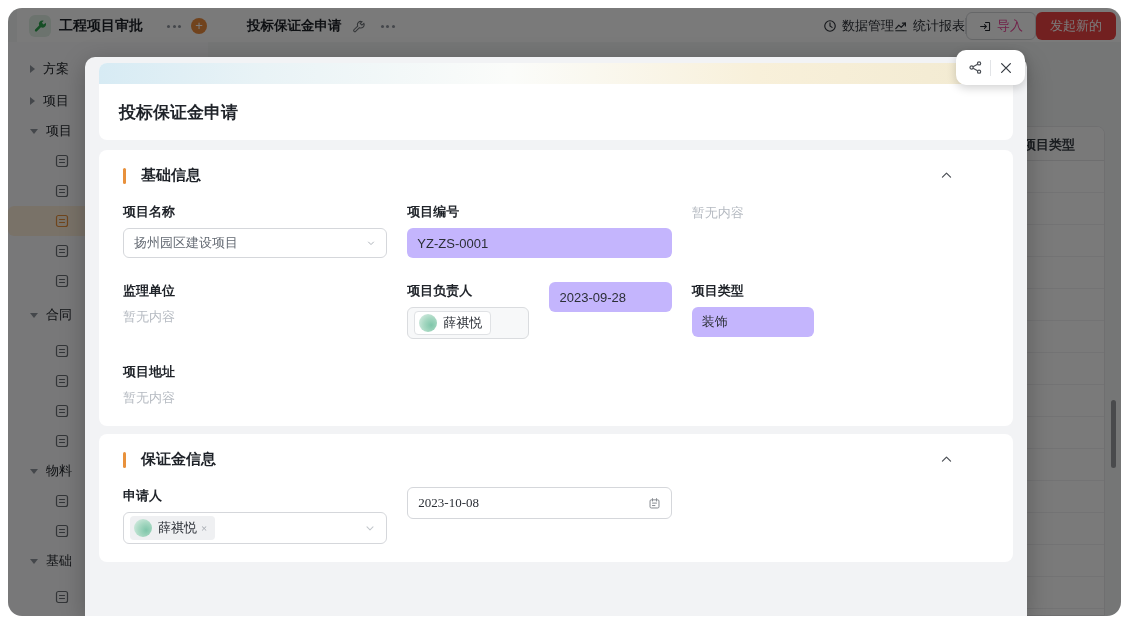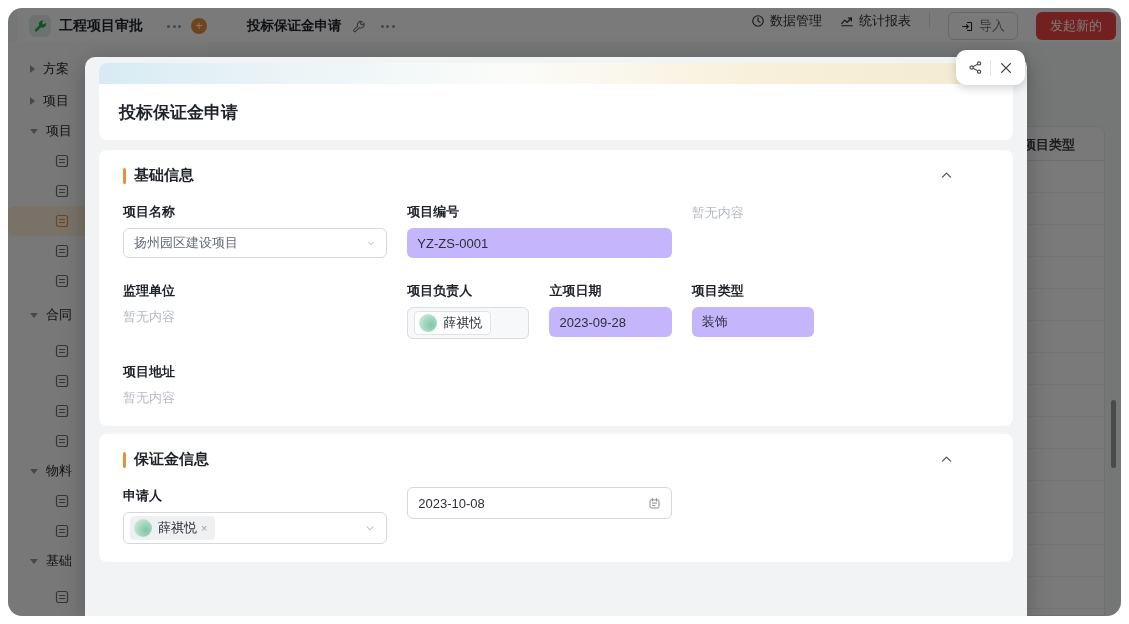--- a/index.html
+++ b/index.html
@@ -8,24 +8,24 @@
 
   
   .topbar { position:absolute; left:9px; top:0; width:100%; height:34px; background:#fff; display:flex; align-items:center; justify-content:space-between; padding:2px 14px 0 12px; z-index:1; }
   .tb-left { display:flex; align-items:center; gap:8px; }
   .appicon { width:22px; height:22px; border-radius:6px; background:#e1f1e6; display:flex; align-items:center; justify-content:center; }
   .app-title { font-size:14px; font-weight:700; color:#1f2329; margin-right:14px; }
   .more-dots { display:inline-flex; gap:2.5px; align-items:center; padding:2px; cursor:pointer; }
   .more-dots i { width:3px; height:3px; border-radius:50%; background:#8f959e; }
   .add-circle { width:16px; height:16px; border-radius:50%; background:#ed8c3e; color:#fff; font-size:13px; line-height:15px; text-align:center; cursor:pointer; }
   .tab-title { font-size:13.5px; font-weight:700; color:#1f2329; margin-left:32px; }
-  .tb-right { display:flex; align-items:flex-start; gap:18px; }
+  .tb-right { display:flex; align-items:center; }
   .tb-link { display:flex; align-items:center; gap:5px; font-size:13px; color:#2b2f36; cursor:pointer; }
   .tb-divider { width:1px; height:16px; background:#dcdee1; }
-  .btn-outline { display:flex; align-items:center; gap:5px; font-size:13px; color:#737373; background:#fff; border:1px solid #d5d7da; border-radius:6px; height:28px; padding:0 12px; cursor:pointer; }
+  .btn-outline { display:flex; align-items:center; gap:5px; font-size:13px; color:#ec4899; background:#fff; border:1px solid #d5d7da; border-radius:6px; height:28px; padding:0 12px; cursor:pointer; }
   .btn-primary { font-size:13px; color:#fff; background:#ef4444; border:none; border-radius:6px; height:28px; padding:0 14px; cursor:pointer; }
 
   
   .sidebar { position:absolute; left:0; top:34px; bottom:0; width:200px; background:#fbfbfc; padding-top:12px; }
   .tree-group { display:flex; align-items:center; gap:8px; height:30px; padding-left:22px; font-size:13px; color:#1f2329; cursor:pointer; }
   .tri-right { width:0; height:0; border-top:4px solid transparent; border-bottom:4px solid transparent; border-left:5px solid #8f959e; }
   .tri-down { width:0; height:0; border-left:4px solid transparent; border-right:4px solid transparent; border-top:5px solid #8f959e; }
   .tree-item { display:flex; align-items:center; height:30px; padding-left:46px; cursor:pointer; }
   .tree-item.active { background:#fdeeda; border-radius:6px; margin-right:110px; }
   .doc-ic { color:#6b7075; }
@@ -41,30 +41,30 @@
   
   .overlay { position:absolute; inset:0; background:rgba(0,0,0,0.52); z-index:10; }
 
   
   .modal { position:absolute; left:77px; top:49px; width:942px; bottom:0; background:#f2f3f5; border-radius:10px 10px 0 0; z-index:20; box-shadow:0 6px 24px rgba(0,0,0,.25); padding:6px 14px 0 14px; }
   .title-card { background:#fff; border-radius:8px; overflow:hidden; margin-bottom:10px; }
   .title-grad { height:21px; background:linear-gradient(90deg,#d7ebf4 0%,#e9f3f6 18%,#fbfcfa 45%,#f8f0da 72%,#f2ead1 100%); }
   .title-row { height:56px; display:flex; align-items:center; padding:0 20px; }
   .modal-title { font-size:17px; font-weight:700; color:#1f2329; }
   .card { background:#fff; border-radius:8px; padding:16px 24px 18px 24px; margin-bottom:8px; }
-  .sec-head { display:flex; align-items:center; gap:8px; }
+  .sec-head { display:flex; align-items:center; gap:15px; }
   .sec-bar { width:3px; height:16px; border-radius:2px; background:#e8913c; }
   .sec-title { font-size:15px; font-weight:700; color:#1f2329; flex:1; }
   .sec-collapse { cursor:pointer; display:flex; padding-right:36px; }
   .fgrid { display:grid; grid-template-columns:repeat(6,1fr); column-gap:20px; row-gap:24px; margin-top:18px; width:833px; }
   .col2 { grid-column:span 2; }
   .field label { display:block; font-size:13px; font-weight:700; color:#1f2329; margin-bottom:7px; }
   .empty-val { font-size:13px; color:#b5bac1; line-height:20px; }
   .gray-box { height:30px; background:#c4b5fd; border-radius:6px; display:flex; align-items:center; padding:0 10px; font-size:13px; color:#2b2f36; }
-  .input-box { height:30px; background:#fff; border:1px solid #d5d7db; border-radius:6px; display:flex; align-items:center; padding:0 10px; font-size:13px; color:#646a73; cursor:pointer; }
+  .input-box { height:30px; background:#fff; border:1px solid #d5d7db; border-radius:6px; display:flex; align-items:center; padding:0 10px; font-size:13px; color:#646a73; cursor:pointer;font-family:Liberation Serif, serif; }
   .input-box .grow { flex:1; }
   .owner-box { height:32px; background:#f7f8f9; border:1px solid #dadcdf; border-radius:6px; display:flex; align-items:center; padding:0 6px; }
   .person-tag { display:inline-flex; align-items:center; gap:6px; background:#fff; border:1px solid #e0e2e5; border-radius:4px; padding:2px 8px 2px 4px; font-size:13px; color:#2b2f36; }
   .person-tag.gray { background:#eff0f2; border:none; padding:3px 8px 3px 4px; }
   .avatar { width:18px; height:18px; border-radius:50%; background:radial-gradient(circle at 68% 62%, #7fc6aa 0%, #a7d8c2 45%, #e2f1ea 100%); }
   .tag-x { font-size:11px; color:#9ca1a8; cursor:pointer; margin-left:-2px; }
   .dark { color:#2b2f36; }
 
   
   .float-pill { position:absolute; top:42px; right:96px; z-index:30; background:#fff; border-radius:10px; box-shadow:0 3px 10px rgba(0,0,0,.18); display:flex; align-items:center; height:35px; padding:0 4px; }
@@ -349,21 +349,20 @@
         <div class="field">
           <label>项目负责人</label>
           <div class="owner-box">
             <span class="person-tag">
               <span class="avatar"></span>
               <span>薛祺悦</span>
             </span>
           </div>
         </div>
         <div class="field">
-          <label>立项日期</label>
           <div class="gray-box">2023-09-28</div>
         </div>
         <div class="field">
           <label>项目类型</label>
           <div class="gray-box">装饰</div>
         </div>
 
         <div class="field col2">
           <label>项目地址</label>
           <div class="empty-val">暂无内容</div>

